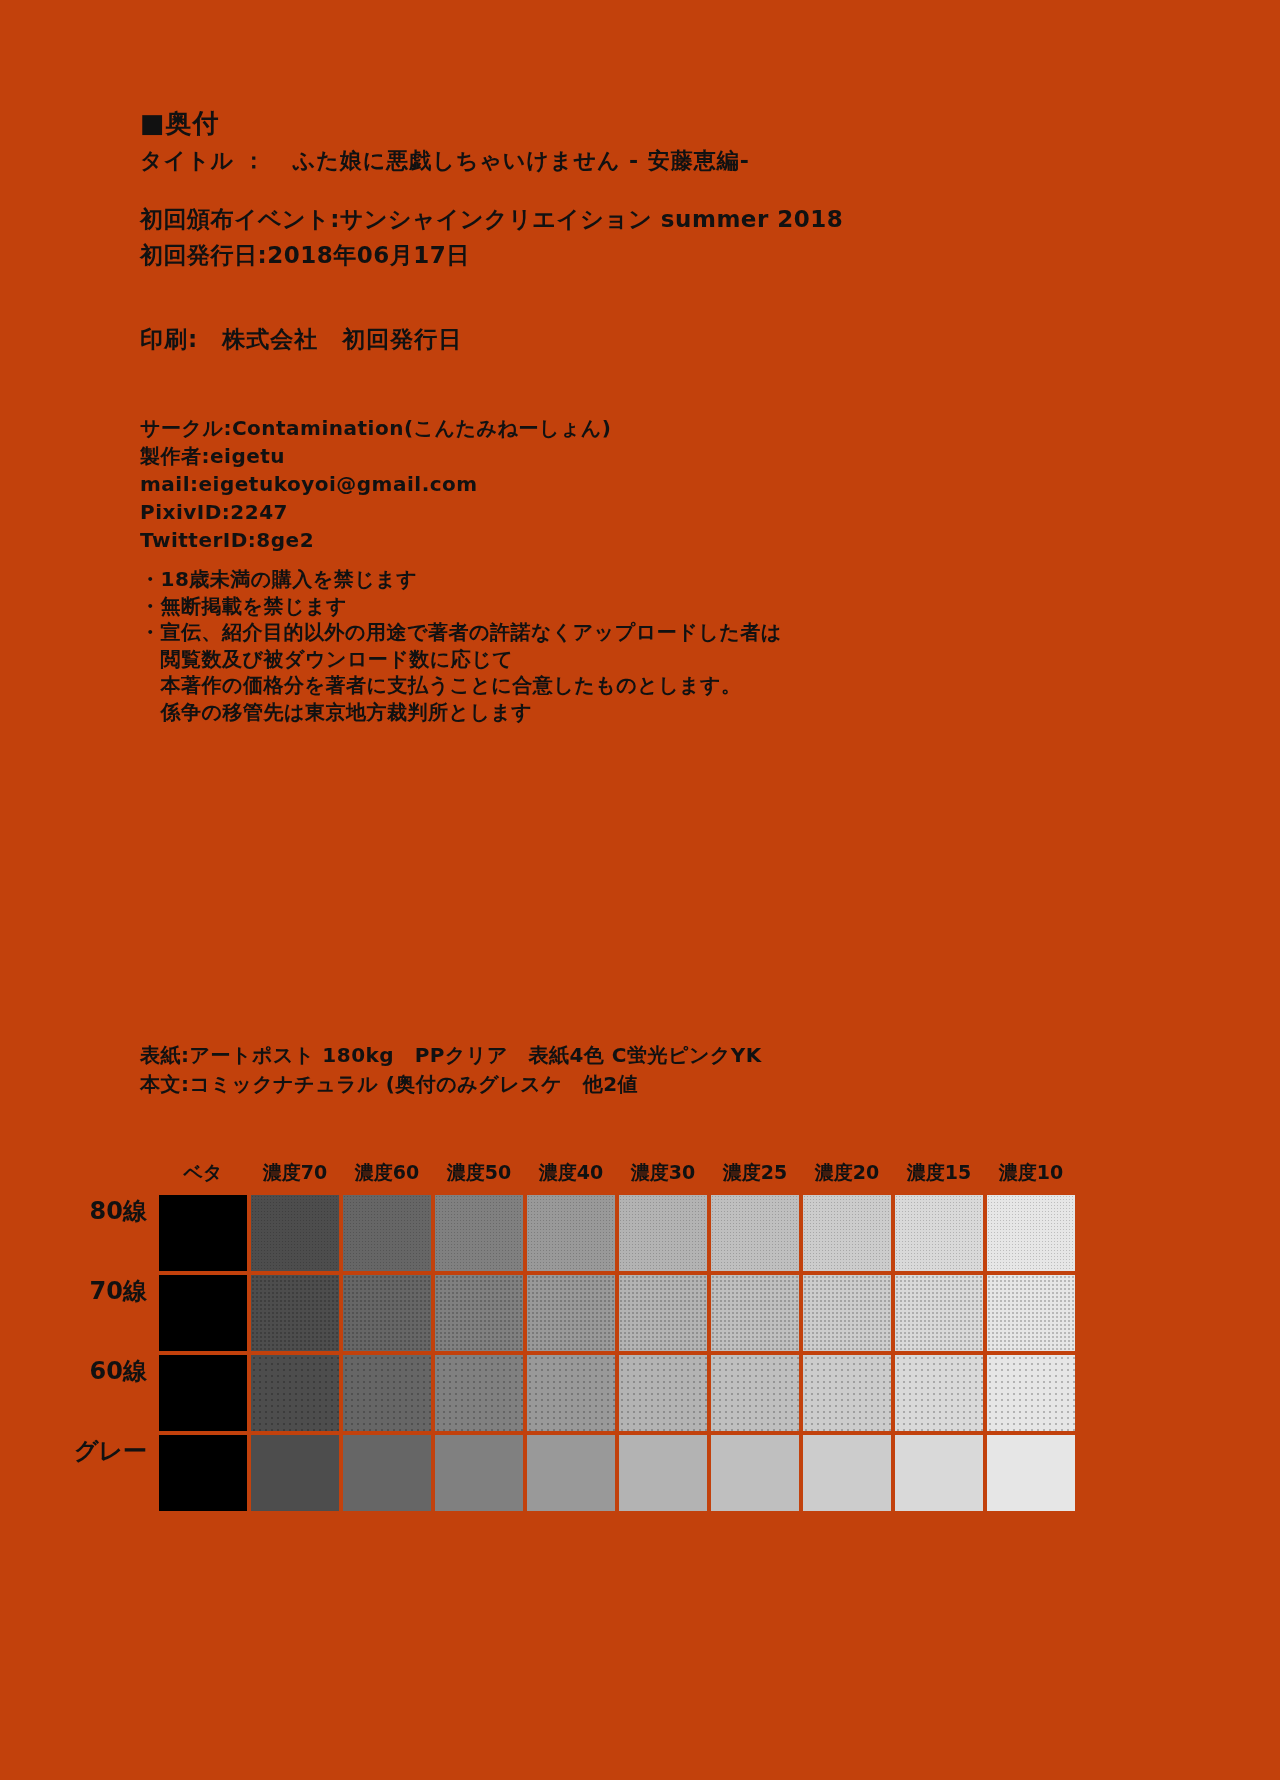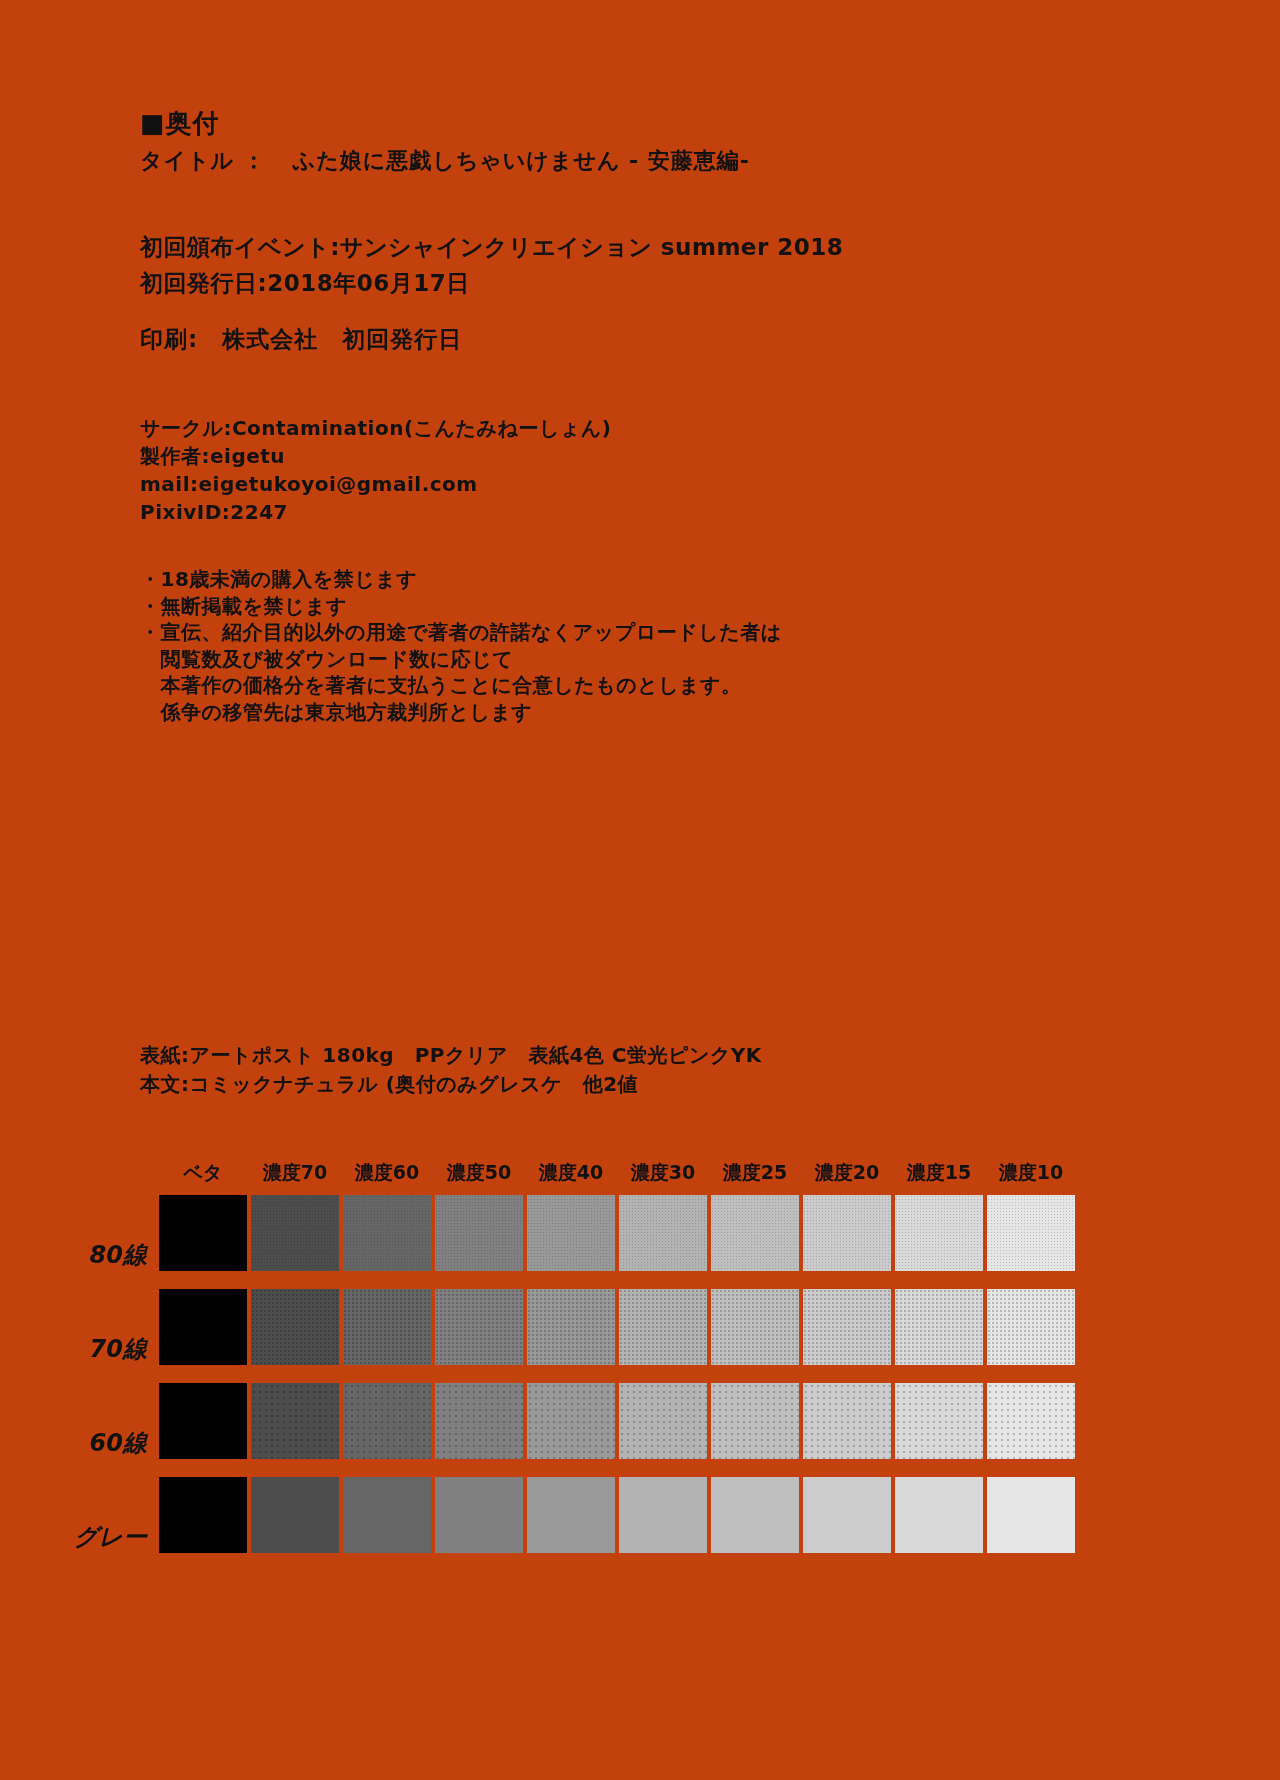--- a/index.html
+++ b/index.html
@@ -19,21 +19,21 @@
     font-size: 26px; font-weight: bold; letter-spacing: 1px;
   }
   .title-line {
     left: 140px; top: 146px;
     font-size: 22px; font-weight: bold; letter-spacing: 1px;
   }
   .title-line .title-value { margin-left: 27px; }
 
   .event-block {
     left: 140px; top: 201px;
-    font-size: 23px; font-weight: bold; letter-spacing: 0.5px; margin-top: 28px;
+    font-size: 23px; font-weight: bold; letter-spacing: 0.5px;
   }
   .event-block .text-line { line-height: 36px; }
 
   .printer-line {
     left: 140px; top: 324px;
     font-size: 23px; font-weight: bold; letter-spacing: 1px;
   }
 
   .creator-block {
     left: 140px; top: 414px;
@@ -55,21 +55,21 @@
 
   
   .chart { left: 60px; top: 1160px; }
   .chart-header { display: flex; align-items: flex-end; margin-bottom: 9px; }
   .chart-header .spacer { width: 99px; }
   .col-label {
     width: 88px; margin-right: 4px;
     text-align: center;
     font-size: 19px; font-weight: bold;
   }
-  .chart-row { display: flex; align-items: flex-end; margin-bottom: 18px; font-style: italic; }
+  .chart-row { display: flex; align-items: flex-start; margin-bottom: 4px; }
   .row-label {
     width: 87px; padding-right: 12px;
     text-align: right;
     font-size: 24px; font-weight: bold;
   }
   .chart-cell { width: 88px; height: 76px; margin-right: 4px; }
 
   
   .screen-0 .chart-cell {
     background-image: radial-gradient(circle, rgba(0,0,0,0.18) 28%, rgba(0,0,0,0) 32%);
@@ -101,20 +101,21 @@
       <div class="text-line">初回発行日:2018年06月17日</div>
     </div>
 
   <div class="abs printer-line">印刷:　株式会社　初回発行日</div>
 
   <div class="abs creator-block">
       <div class="text-line">サークル:Contamination(こんたみねーしょん)</div>
       <div class="text-line">製作者:eigetu</div>
       <div class="text-line">mail:eigetukoyoi@gmail.com</div>
       <div class="text-line">PixivID:2247</div>
+      <div class="text-line">TwitterID:8ge2</div>
     </div>
 
   <div class="abs notice-block">
       <div class="text-line">・18歳未満の購入を禁じます</div>
       <div class="text-line">・無断掲載を禁じます</div>
       <div class="text-line">・宣伝、紹介目的以外の用途で著者の許諾なくアップロードした者は</div>
       <div class="text-line">　閲覧数及び被ダウンロード数に応じて</div>
       <div class="text-line">　本著作の価格分を著者に支払うことに合意したものとします。</div>
       <div class="text-line">　係争の移管先は東京地方裁判所とします</div>
     </div>

